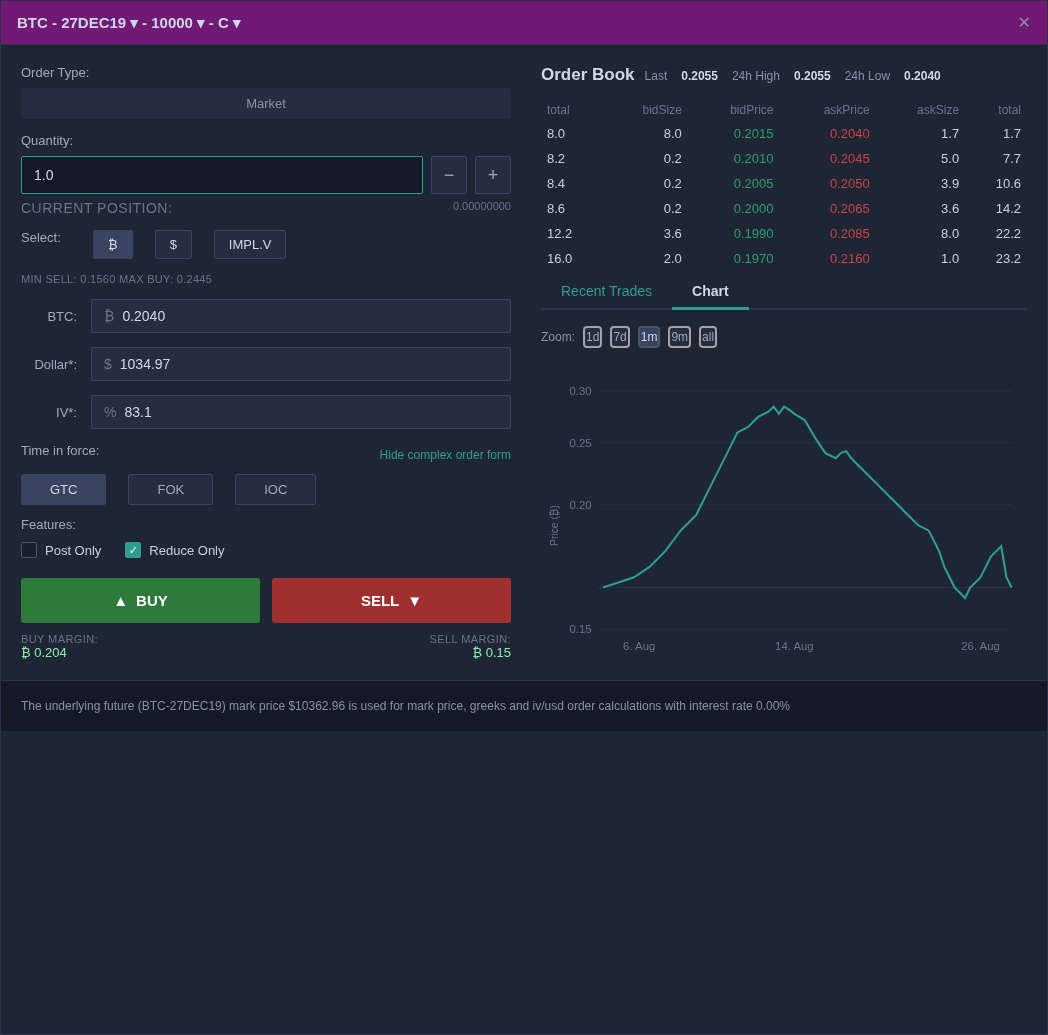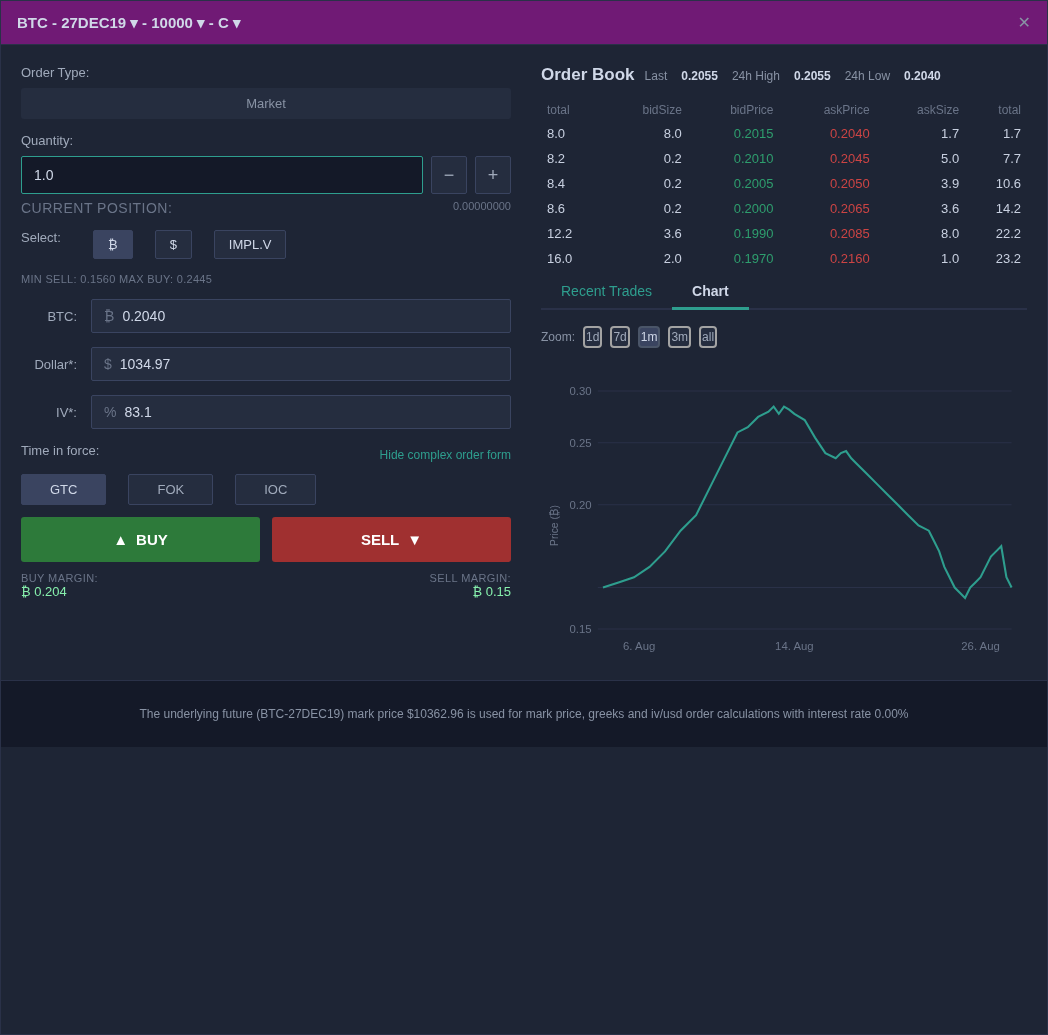--- a/index.html
+++ b/index.html
@@ -402,22 +402,22 @@
       height: 300px;
       width: 100%;
     }
     .chart-svg {
       width: 100%;
       height: 100%;
     }
     .footer-note {
       background: #141928;
       border-top: 1px solid #2a3148;
-      padding: 24px 20px;
-      text-align: center;
+      padding: 16px 20px;
+      text-align: left;
       color: #8892a4;
       font-size: 12px;
       line-height: 1.5;
     }
     .section-gap { margin-bottom: 14px; }
   </style>
 </head>
 <body>
 
 <div class="window">
@@ -489,20 +489,33 @@
           <span class="field-label">Time in force:</span>
           <span class="hide-link">Hide complex order form</span>
         </div>
         <div class="tif-buttons">
           <button class="tif-btn active">GTC</button>
           <button class="tif-btn">FOK</button>
           <button class="tif-btn">IOC</button>
         </div>
       </div>
 
+      <div class="features-section">
+        <div class="features-label">Features:</div>
+        <div class="checkboxes-row">
+          <div class="checkbox-item">
+            <div class="checkbox-box"></div>
+            <span class="checkbox-label">Post Only</span>
+          </div>
+          <div class="checkbox-item">
+            <div class="checkbox-box checked"></div>
+            <span class="checkbox-label">Reduce Only</span>
+          </div>
+        </div>
+      </div>
 
       <div class="trade-buttons">
         <button class="buy-btn">
           <span>▲</span>
           <span>BUY</span>
         </button>
         <button class="sell-btn">
           <span>SELL</span>
           <span>▼</span>
         </button>
@@ -600,21 +613,21 @@
       <div class="tab-row">
         <div class="tab-item recent">Recent Trades</div>
         <div class="tab-item active">Chart</div>
       </div>
 
       <div class="zoom-row">
         <span>Zoom:</span>
         <button class="zoom-btn">1d</button>
         <button class="zoom-btn">7d</button>
         <button class="zoom-btn active">1m</button>
-        <button class="zoom-btn">3m</button>
+        <button class="zoom-btn">9m</button>
         <button class="zoom-btn">all</button>
       </div>
 
       <div class="chart-container">
         <svg class="chart-svg" viewBox="0 0 460 290">
 
           <line x1="50" y1="30" x2="450" y2="30" stroke="#2a3148" stroke-width="1"></line>
           <line x1="50" y1="80" x2="450" y2="80" stroke="#2a3148" stroke-width="1"></line>
           <line x1="50" y1="140" x2="450" y2="140" stroke="#2a3148" stroke-width="1"></line>
           <line x1="50" y1="220" x2="450" y2="220" stroke="#2a3148" stroke-width="1"></line>

